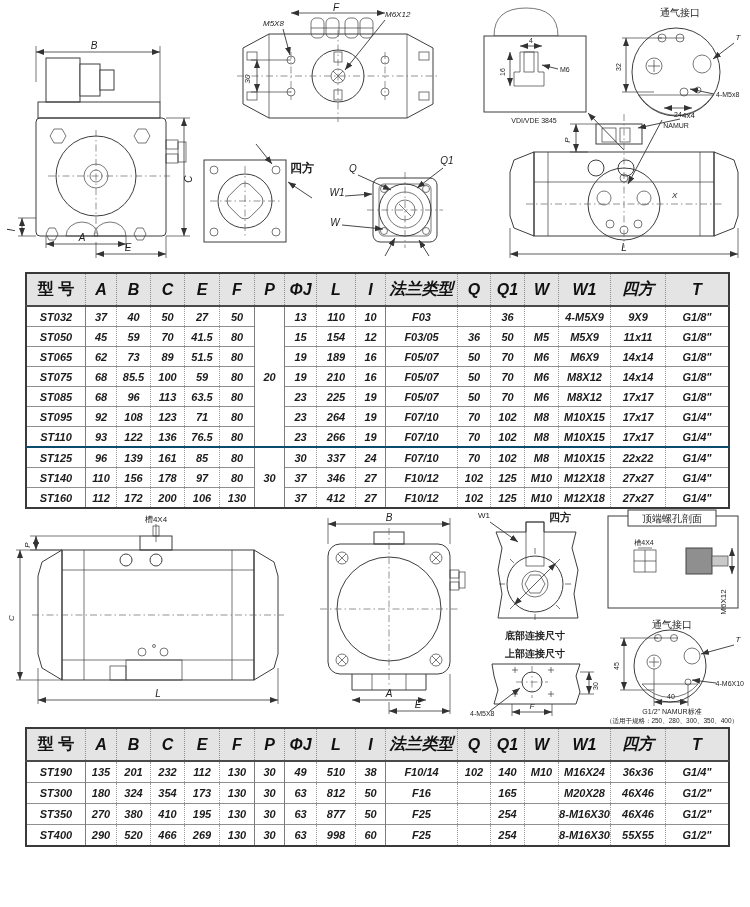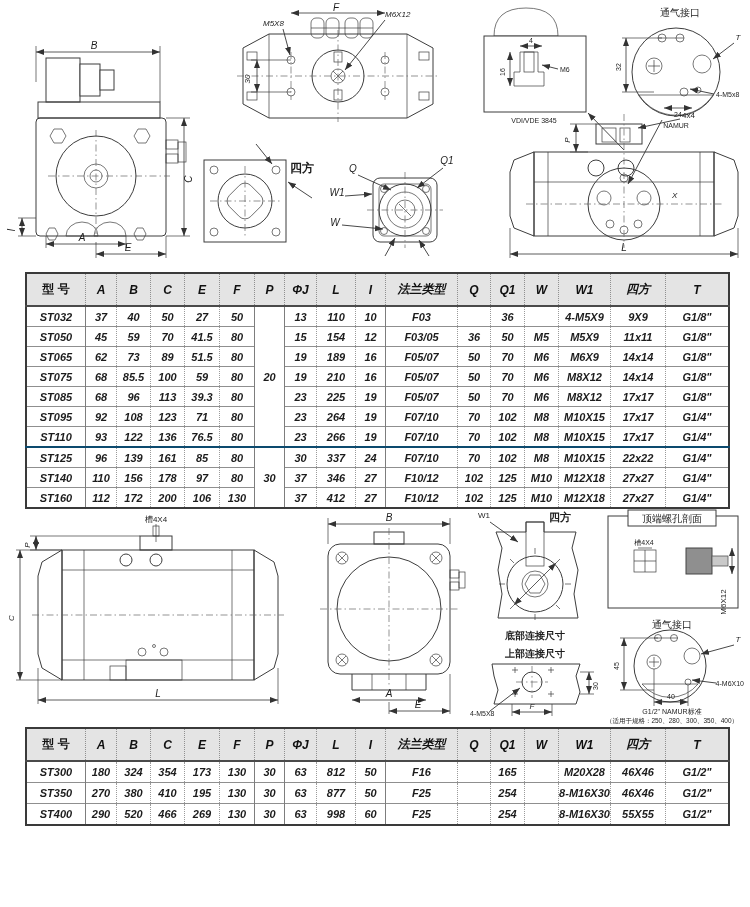--- a/index.html
+++ b/index.html
@@ -15,21 +15,21 @@
   .dsh{fill:none;stroke:#666;stroke-width:0.7;stroke-dasharray:7 3 1.5 3;}
   .t7{font-size:7px;} .t8{font-size:8px;} .t10{font-size:10px;}
   .t11{font-size:11px;font-weight:bold;} .t12{font-size:12px;font-weight:bold;}
   .it{font-style:italic;}
   
   table{position:absolute;border-collapse:collapse;table-layout:fixed;
         border:2px solid #3a3a3a;background:#fff;}
   #table1{left:25px;top:272px;width:700px;}
   #table2{left:25px;top:727px;width:700px;}
   th{background:#e4e4e4;border-bottom:2px solid #4a4a4a;border-left:1px dotted #8f8f8f;
-     font-size:12px;font-style:italic;font-weight:bold;color:#111;
+     font-size:16px;font-style:italic;font-weight:bold;color:#111;
      height:31px;padding:0;text-align:center;}
   th:first-child{border-left:none;font-style:normal;}
   td{border-top:1px solid #8f8f8f;border-left:1px dotted #9a9a9a;
      font-size:11px;font-style:italic;font-weight:600;color:#1c1c1c;
      text-align:center;padding:0;white-space:nowrap;overflow:hidden;}
   #table1 td{height:19px;} #table2 td{height:20px;}
   td.model{font-weight:bold;margin-left:38px;}
   td.c1,td.c6,td.c7,td.c10{border-left:1px solid #7d7d7d;margin-left:12px;}
   tr.group-start td{border-top:2px solid #0c4a6e;}
   th.c0{width:58px;} th.c1{width:30px;} th.c2{width:33px;} th.c3{width:33px;}
@@ -344,21 +344,21 @@
           <td class="c13">M6</td>
           <td class="c14">M8X12</td>
           <td class="c15">14x14</td>
           <td class="c16">G1/8"</td>
         </tr>
         <tr>
           <td class="c0 model">ST085</td>
           <td class="c1">68</td>
           <td class="c2">96</td>
           <td class="c3">113</td>
-          <td class="c4">39.3</td>
+          <td class="c4">63.5</td>
           <td class="c5">80</td>
           <td class="c7">23</td>
           <td class="c8">225</td>
           <td class="c9">19</td>
           <td class="c10">F05/07</td>
           <td class="c11">50</td>
           <td class="c12">70</td>
           <td class="c13">M6</td>
           <td class="c14">M8X12</td>
           <td class="c15">17x17</td>
@@ -631,20 +631,39 @@
           <th class="c11">Q</th>
           <th class="c12">Q1</th>
           <th class="c13">W</th>
           <th class="c14">W1</th>
           <th class="c15">四方</th>
           <th class="c16">T</th>
         </tr>
       </thead>
       <tbody>
         <tr>
+          <td class="c0 model">ST190</td>
+          <td class="c1">135</td>
+          <td class="c2">201</td>
+          <td class="c3">232</td>
+          <td class="c4">112</td>
+          <td class="c5">130</td>
+          <td class="c6">30</td>
+          <td class="c7">49</td>
+          <td class="c8">510</td>
+          <td class="c9">38</td>
+          <td class="c10">F10/14</td>
+          <td class="c11">102</td>
+          <td class="c12">140</td>
+          <td class="c13">M10</td>
+          <td class="c14">M16X24</td>
+          <td class="c15">36x36</td>
+          <td class="c16">G1/4"</td>
+        </tr>
+        <tr>
           <td class="c0 model">ST300</td>
           <td class="c1">180</td>
           <td class="c2">324</td>
           <td class="c3">354</td>
           <td class="c4">173</td>
           <td class="c5">130</td>
           <td class="c6">30</td>
           <td class="c7">63</td>
           <td class="c8">812</td>
           <td class="c9">50</td>

